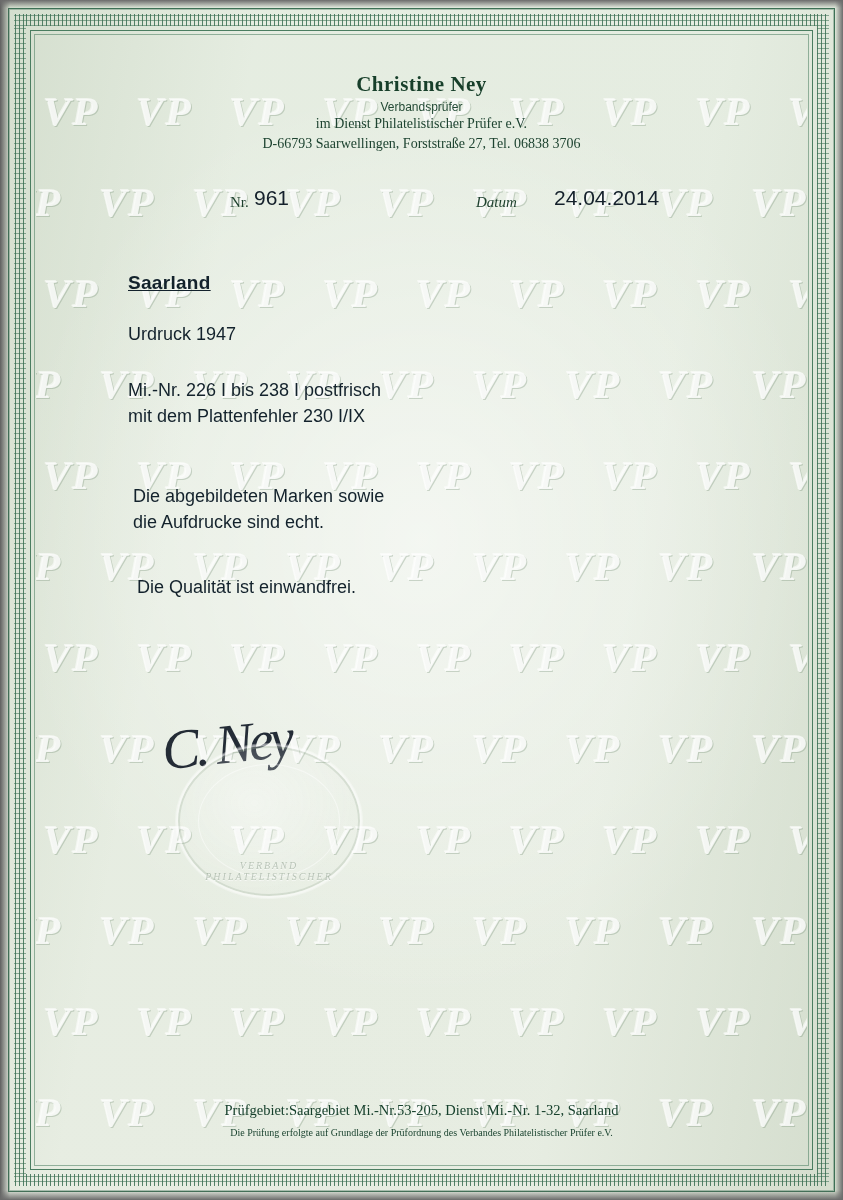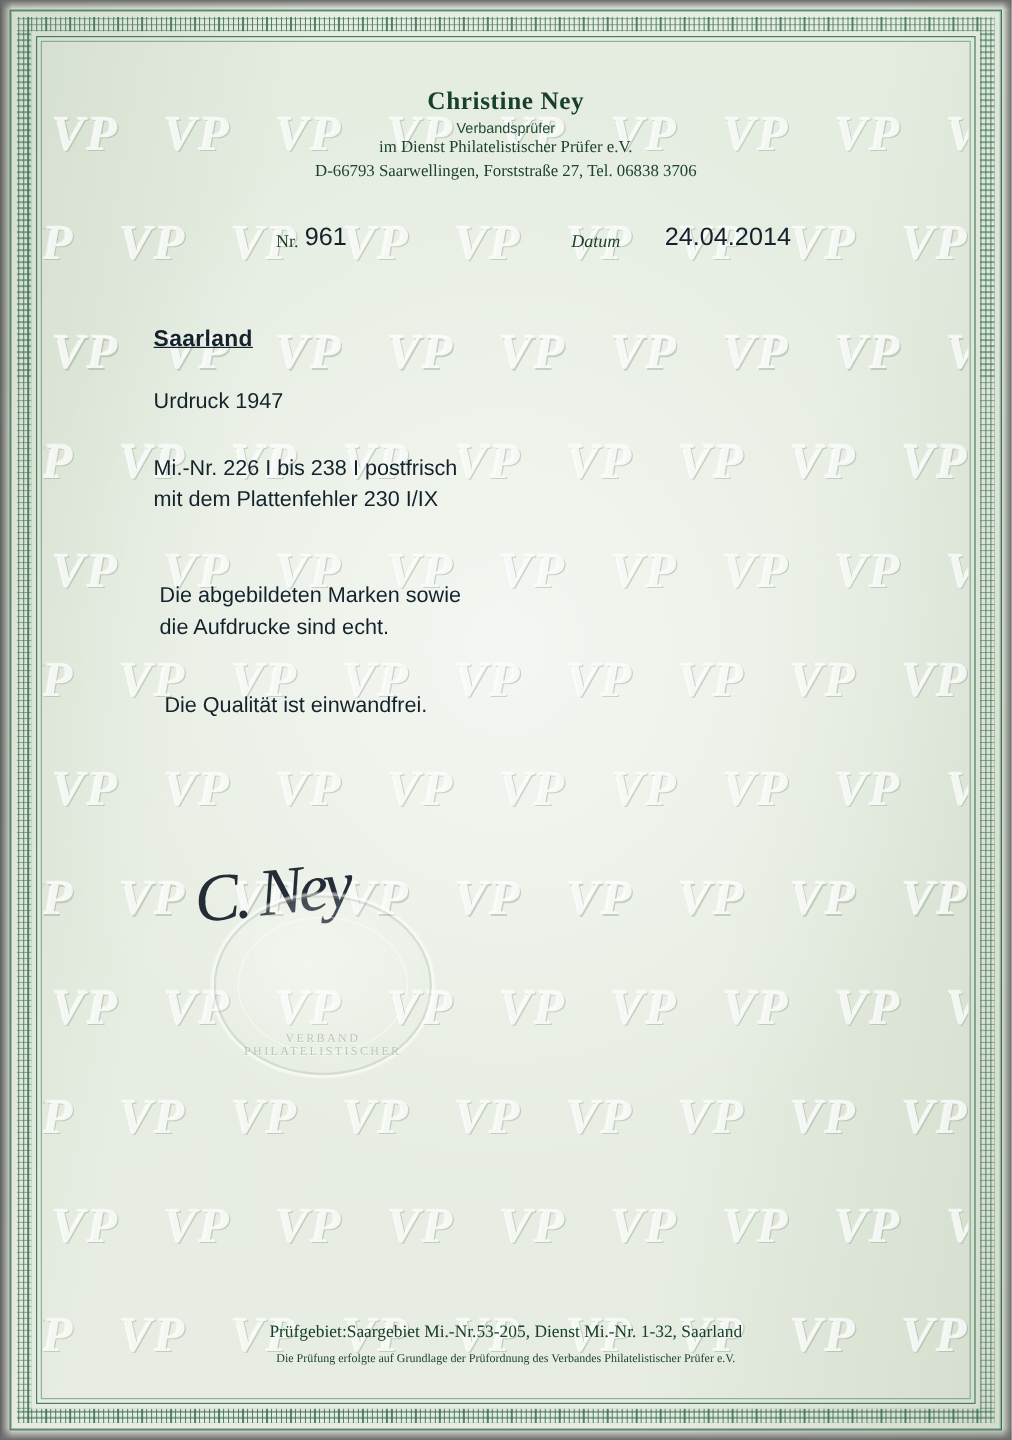--- a/index.html
+++ b/index.html
@@ -224,20 +224,21 @@
     top: 700px;
     width: 182px;
     height: 150px;
     border-radius: 50%;
     border: 2px solid rgba(255,255,255,0.65);
     box-shadow:
       inset 0 0 0 2px rgba(160,178,158,0.35),
       0 0 0 1px rgba(255,255,255,0.4);
     background: radial-gradient(ellipse at 42% 38%, rgba(255,255,255,0.42), rgba(255,255,255,0.0) 68%);
     opacity: 0.85;
+    font-style: italic;
   }
   .seal-inner {
     position: absolute;
     left: 20px; top: 18px; right: 20px; bottom: 18px;
     border-radius: 50%;
     border: 1px solid rgba(255,255,255,0.55);
   }
   .seal-text {
     position: absolute;
     width: 100%;

